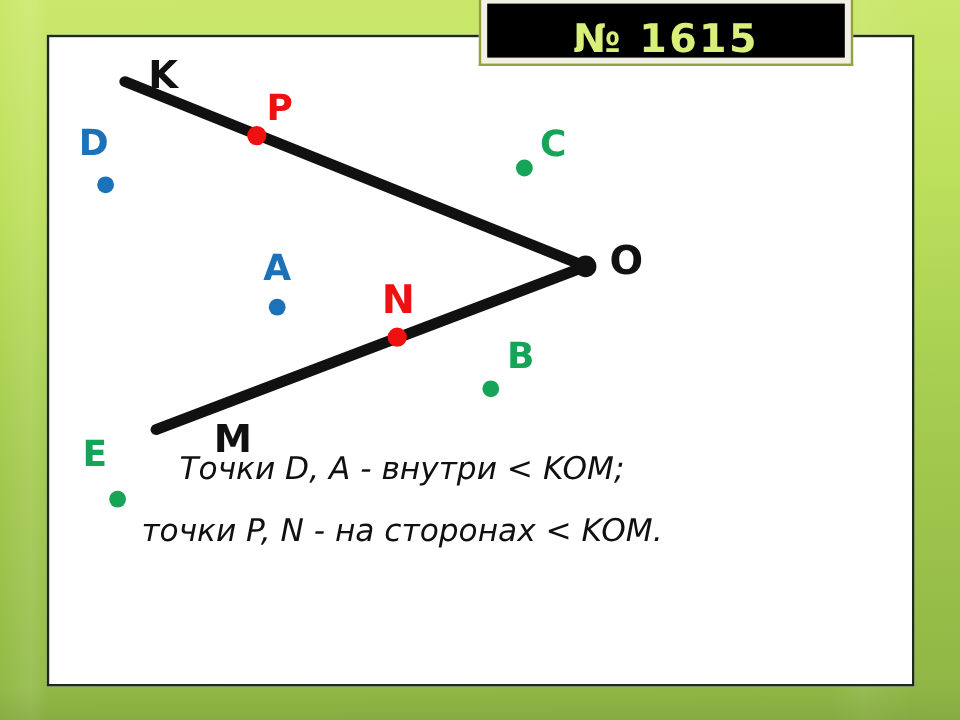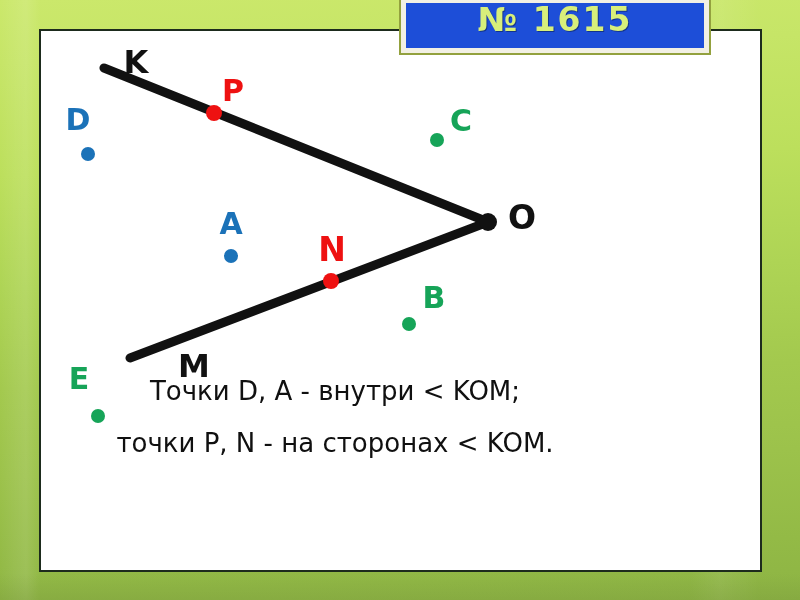--- a/index.html
+++ b/index.html
@@ -73,24 +73,24 @@
     height: 57px;
     background: #f2f0e4;
     border: 2px solid #93a13e;
     border-top: none;
     box-sizing: border-box;
     padding: 5px;
   }
   #banner-inner {
     width: 100%;
     height: 100%;
-    background: #1d4ed8;
+    background: #000000;
     box-sizing: border-box;
     display: flex;
-    align-items: flex-start;
+    align-items: flex-end;
     justify-content: center;
   }
   #banner-title {
     font-family: "DejaVu Sans", sans-serif;
     font-size: 33px;
     font-weight: 700;
     letter-spacing: 2px;
     color: #d8ef7a;
     text-shadow: 1px 1px 0 rgba(0,0,0,0.35);
     line-height: 1;
@@ -125,20 +125,21 @@
   #caption {
     position: absolute;
     left: 39px;
     top: 378px;
     width: 592px;
     text-align: center;
     font-family: "DejaVu Sans", sans-serif;
     font-size: 26px;
     color: #101010;
     line-height: 1;
+    font-style: italic;
   }
   .cap-line {
     display: block;
     white-space: nowrap;
     margin-bottom: 26px;
   }
   .cap-line:last-child { margin-bottom: 0; }
 </style>
 </head>
 <body>

